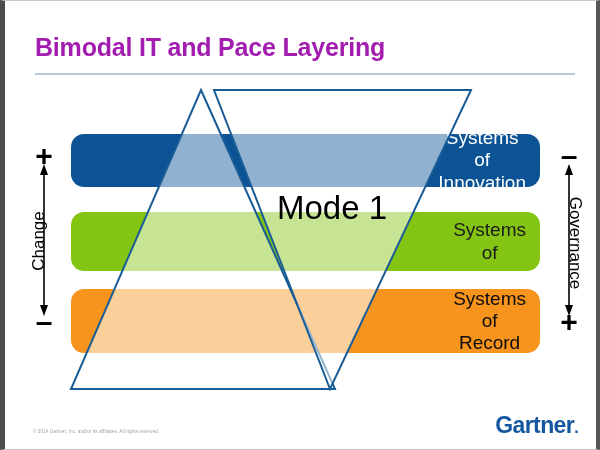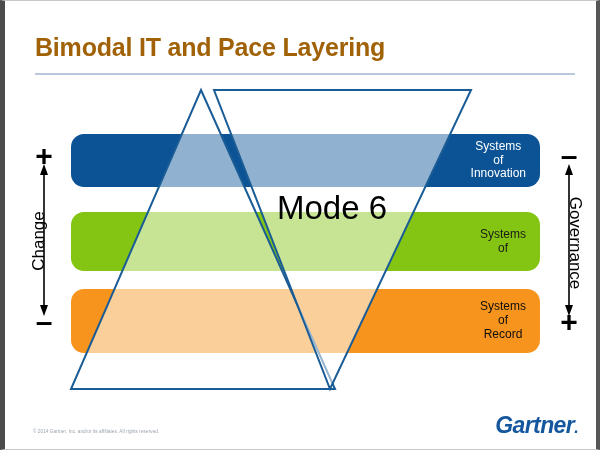--- a/index.html
+++ b/index.html
@@ -21,21 +21,21 @@
     border-bottom: 1px solid #c8c8c8;
   }
 
   
   #title {
     position: absolute;
     left: 30px;
     top: 32px;
     font-size: 25px;
     font-weight: bold;
-    color: #a16207;
+    color: #a21caf;
     letter-spacing: -0.2px;
     white-space: nowrap;
   }
   #title-rule {
     position: absolute;
     left: 30px;
     top: 72px;
     width: 540px;
     height: 2px;
     background: #b9c8dd;
@@ -61,21 +61,21 @@
     border-radius: 13px;
     display: flex;
     align-items: center;
     justify-content: flex-end;
     box-sizing: border-box;
   }
   .band-label {
     text-align: center;
     line-height: 1.16;
     padding-right: 14px;
-    font-size: 12px;
+    font-size: 19px;
     white-space: nowrap;
   }
   #band-innovation {
     left: 66px; top: 133px; width: 469px; height: 53px;
     background: #0b5394;
   }
   #band-innovation .band-label { color: #ffffff; }
   #band-differentiation {
     left: 66px; top: 211px; width: 469px; height: 59px;
     background: #84c413;
@@ -138,21 +138,20 @@
     letter-spacing: 0.1px;
   }
   #logo {
     position: absolute;
     right: 18px;
     top: 411px;
     font-size: 23px;
     font-weight: bold;
     color: #14579e;
     letter-spacing: -0.6px;
-    font-style: italic;
   }
   #logo .dot { font-size: 16px; }
 </style>
 </head>
 <body>
 
 <div id="slide">
 
   <div id="title">Bimodal IT and Pace Layering</div>
   <div id="title-rule"></div>
@@ -194,21 +193,21 @@
         <polygon points="39,315 35,304 43,304" fill="#000000"></polygon>
       </g>
 
       <g>
         <line x1="564" y1="170" x2="564" y2="308" stroke="#000000" stroke-width="1.6"></line>
         <polygon points="564,163 560,174 568,174" fill="#000000"></polygon>
         <polygon points="564,315 560,304 568,304" fill="#000000"></polygon>
       </g>
     </svg>
 
-    <div class="mode-label" id="mode2-label">Mode 6</div>
+    <div class="mode-label" id="mode2-label">Mode 1</div>
 
     <div class="axis-sign" id="change-plus">+</div>
     <div class="axis-sign" id="change-minus">–</div>
     <div class="axis-word" id="change-word">Change</div>
 
     <div class="axis-sign" id="gov-minus">–</div>
     <div class="axis-sign" id="gov-plus">+</div>
     <div class="axis-word" id="gov-word">Governance</div>
   </div>
 

